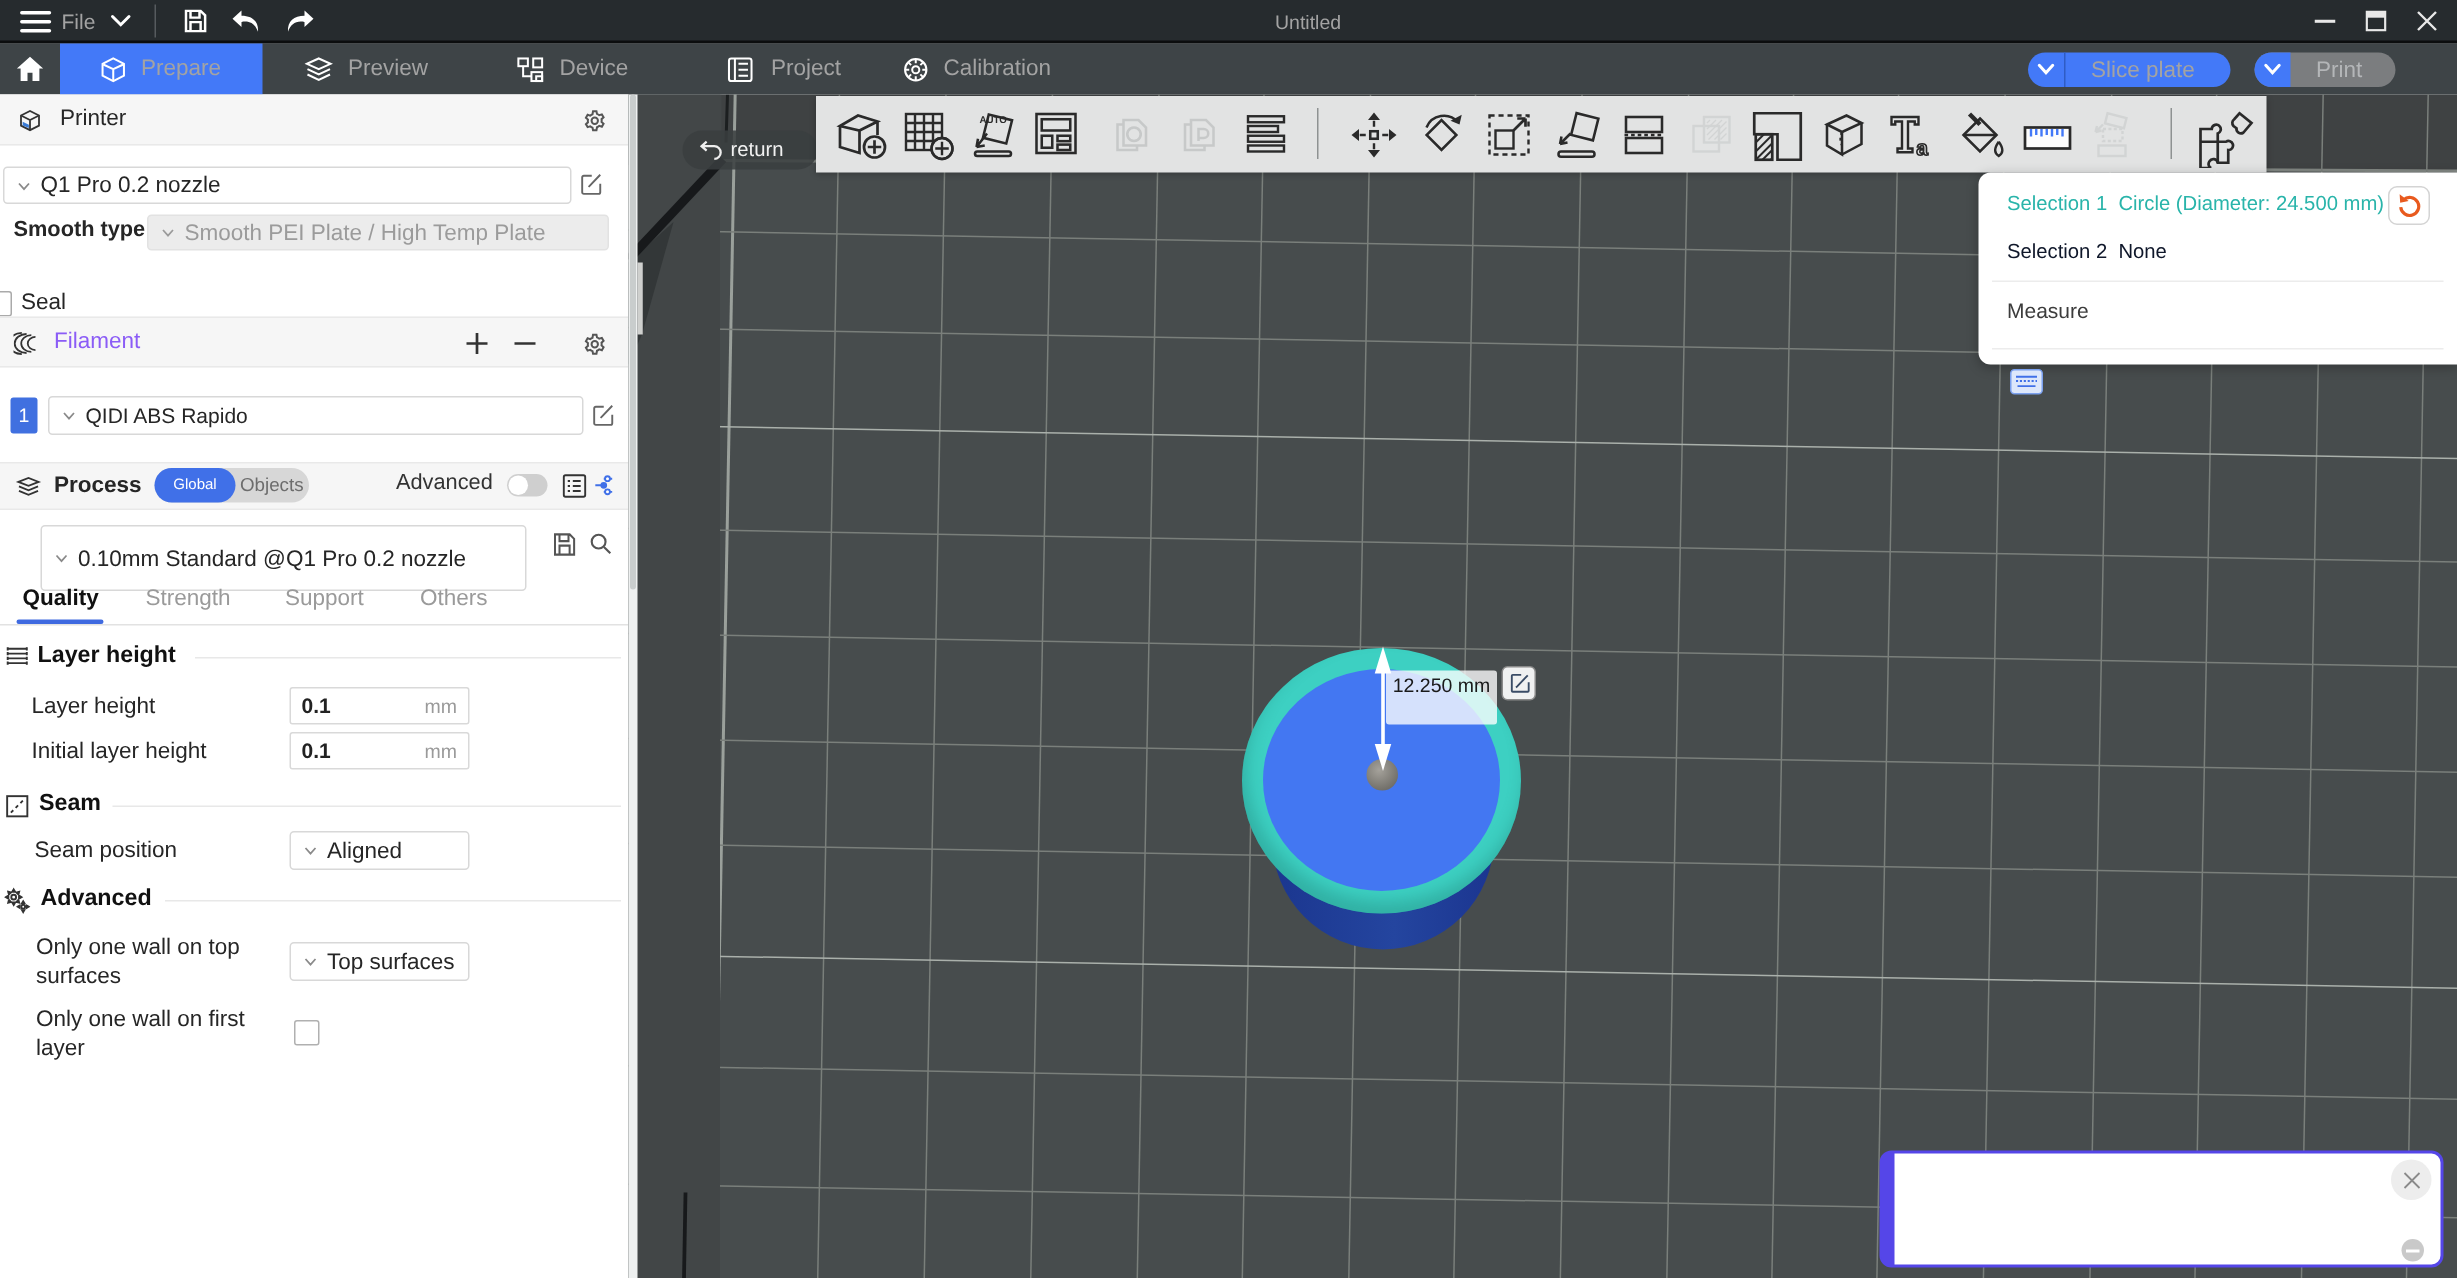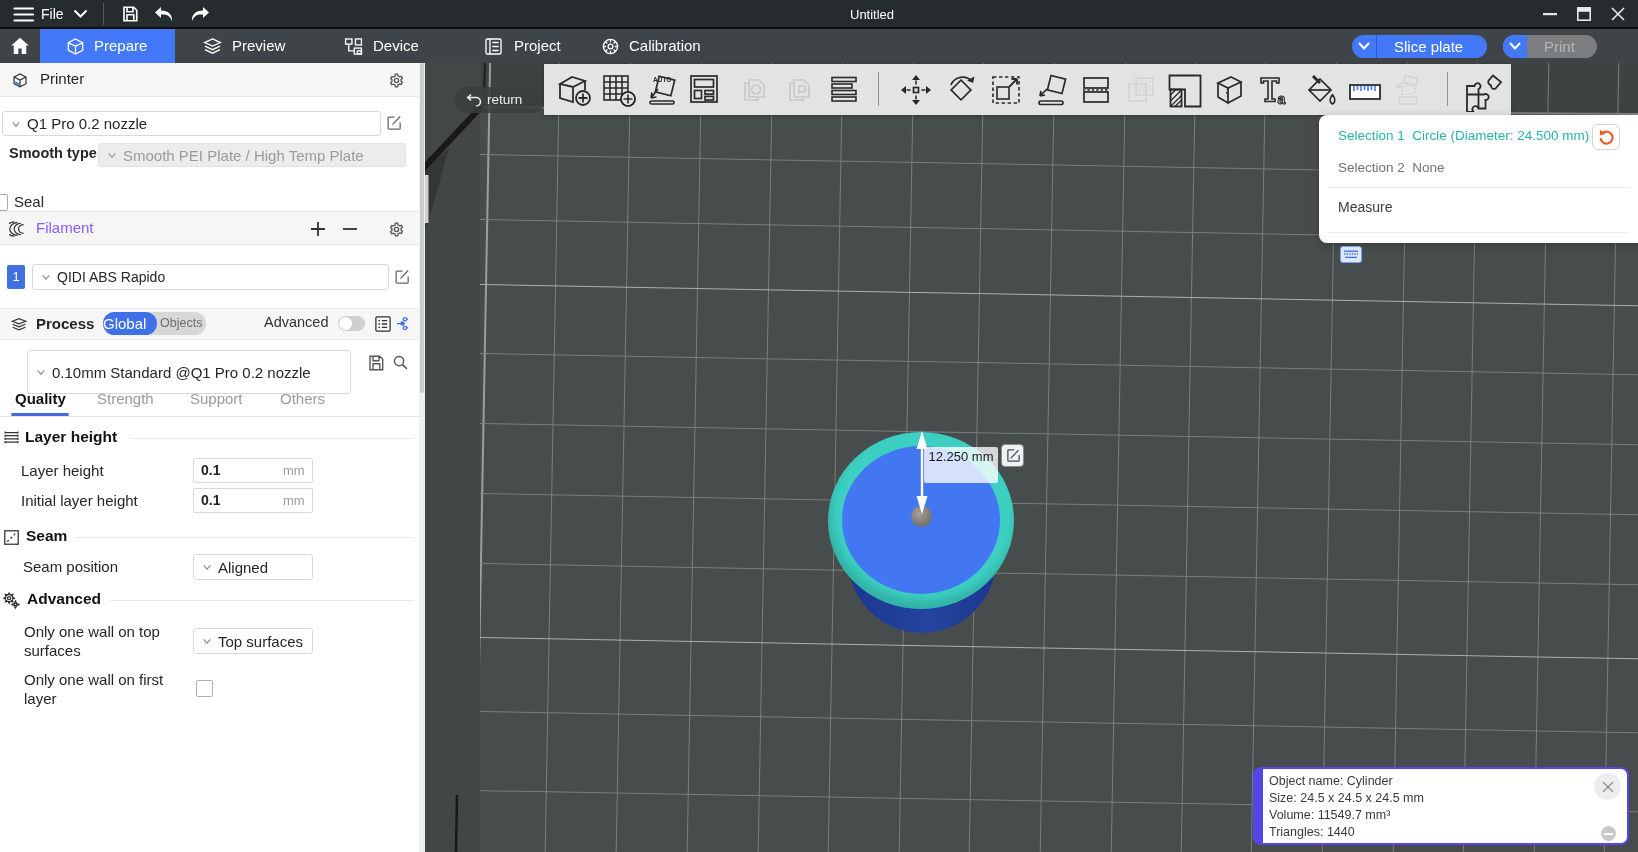--- a/index.html
+++ b/index.html
@@ -3,21 +3,21 @@
 <meta charset="utf-8">
 <style>
 * { margin:0; padding:0; box-sizing:border-box; }
 html,body { width:1638px; height:852px; overflow:hidden; font-family:"Liberation Sans",sans-serif; }
 .abs { position:absolute; }
 #page { position:relative; width:1638px; height:852px; background:#fff; }
 
 
 #titlebar { left:0; top:0; width:1638px; height:29px; background:#262b2e; border-bottom:2px solid #0b0d0e; }
 #tabbar { left:0; top:29px; width:1638px; height:34px; background:#3e4447; }
-.ttxt { color:#ffffff; font-size:13px; }
+.ttxt { color:#a3a3a3; font-size:13px; }
 
 
 #viewport { left:419px; top:63px; width:1219px; height:789px; background:#474c4d; overflow:hidden; }
 #gridrot { position:absolute; left:-60px; top:-12px; width:1350px; height:820px; transform:rotate(1.05deg); transform-origin:611px 404px; }
 .gv { position:absolute; top:0; width:1px; height:820px; background:#7a7f7b; }
 .gh { position:absolute; left:0; width:1350px; height:1px; background:#7a7f7b; }
 .bright { background:#aab0ab; }
 
 
 #lpanel { left:0; top:63px; width:419px; height:789px; background:#fff; overflow:hidden; }
@@ -211,21 +211,21 @@
     <div class="sechead" style="top:245px;height:32px;border-top:1px solid #e9e9e9">
       <svg class="abs" style="left:10px;top:8px" width="18" height="16" viewBox="0 0 24 20">
           <g fill="none" stroke="#333" stroke-width="1.6">
             <path d="M3 5 L12 1.5 L21 5 L12 8.5 z"></path>
             <path d="M3.5 9 L12 12.5 L20.5 9"></path>
             <path d="M3.5 13 L12 16.5 L20.5 13"></path>
           </g>
         </svg>
       <div class="abs" style="left:36px;top:6px;font-size:15px;color:#262626;font-weight:700">Process</div>
       <div class="abs" style="left:103px;top:3px;width:103px;height:23px;background:#d7d7d7;border-radius:12px"></div>
-      <div class="abs" style="left:103px;top:3px;width:54px;height:23px;background:#4070e8;border-radius:12px;color:#fff;font-size:15px;text-align:left;line-height:23px">Global</div>
+      <div class="abs" style="left:103px;top:3px;width:54px;height:23px;background:#4070e8;border-radius:12px;color:#fff;font-size:10px;text-align:center;line-height:23px">Global</div>
       <div class="abs" style="left:160px;top:3px;font-size:12.5px;color:#6d6d6d;line-height:23px">Objects</div>
       <div class="abs" style="left:264px;top:5px;font-size:14.5px;color:#333">Advanced</div>
       <div class="abs" style="left:338px;top:7px;width:27px;height:15px;background:#cfcfcf;border-radius:8px"></div>
       <div class="abs" style="left:339px;top:8px;width:13px;height:13px;background:#fff;border-radius:7px"></div>
       <svg class="abs" style="left:374px;top:6px" width="18" height="18" viewBox="0 0 24 24">
           <g fill="none" stroke="#333" stroke-width="1.7">
             <rect x="2.5" y="2.5" width="19" height="19" rx="1.5"></rect>
             <path d="M6 7.5 h2 M10.5 7.5 h7 M6 12 h2 M10.5 12 h7 M6 16.5 h2 M10.5 16.5 h7"></path>
           </g>
         </svg>
@@ -567,37 +567,36 @@
       </svg>
   </div>
 
   <div class="abs" id="mpanel">
     <div class="abs" style="left:19px;top:13px;font-size:13.5px;color:#29b4aa">Selection 1&nbsp;&nbsp;Circle (Diameter: 24.500 mm)</div>
     <div class="abs" style="left:273px;top:9px;width:28px;height:26px;border:1px solid #d4d4d4;border-radius:6px;background:#fff"></div>
     <svg class="abs" style="left:280px;top:14px" width="15" height="16" viewBox="0 0 20 20">
         <path d="M4.5 5 a 8 8 0 1 1 -2.5 6.5" fill="none" stroke="#e85a1e" stroke-width="2.8"></path>
         <polygon points="1,0 1.5,7.5 9,6" fill="#e85a1e"></polygon>
       </svg>
-    <div class="abs" style="left:19px;top:45px;font-size:13.5px;color:#737373">Selection 2&nbsp;&nbsp;None</div>
+    <div class="abs" style="left:19px;top:45px;font-size:13.5px;color:#0f172a">Selection 2&nbsp;&nbsp;None</div>
     <div class="abs" style="left:9px;top:72px;width:301px;height:1px;background:#ececec"></div>
     <div class="abs" style="left:19px;top:84px;font-size:14px;color:#3c3c3c">Measure</div>
     <div class="abs" style="left:9px;top:117px;width:301px;height:1px;background:#ececec"></div>
     <div class="abs" style="left:21px;top:131px;width:22px;height:17px;background:#dde7fb;border:1px solid #7ba0ee;border-radius:3px"></div>
     <svg class="abs" style="left:24px;top:135px" width="16" height="9" viewBox="0 0 16 9">
         <g stroke="#4070e8" stroke-width="1.3">
           <line x1="1" y1="1.2" x2="15" y2="1.2"></line>
           <line x1="1" y1="4" x2="15" y2="4" stroke-dasharray="1.4 1.2"></line>
           <line x1="2" y1="7.4" x2="14" y2="7.4"></line>
         </g>
       </svg>
   </div>
 
   <div class="abs" id="infobox">
     <div class="abs" style="left:-1px;top:-1px;width:9px;height:76px;background:#5546e8;border-radius:6px 0 0 6px"></div>
-    <div class="abs" style="left:14px;top:4px;font-size:12.5px;color:#3a3a3a;line-height:17px">Object name: Cylinder<br>Size: 24.5 x 24.5 x 24.5 mm<br>Volume: 11549.7 mm³<br>Triangles: 1440</div>
     <div class="abs" style="left:339px;top:4px;width:27px;height:27px;background:#ededed;border-radius:50%"></div>
     <svg class="abs" style="left:347px;top:12px" width="12" height="12" viewBox="0 0 12 12">
         <path d="M1 1 L11 11 M11 1 L1 11" stroke="#8a8a8a" stroke-width="1.2"></path>
       </svg>
     <div class="abs" style="left:346px;top:57px;width:15px;height:15px;background:#c9c9c9;border-radius:50%"></div>
     <div class="abs" style="left:349px;top:63.5px;width:9px;height:2px;background:#fff"></div>
   </div>
 
 </div>
 

